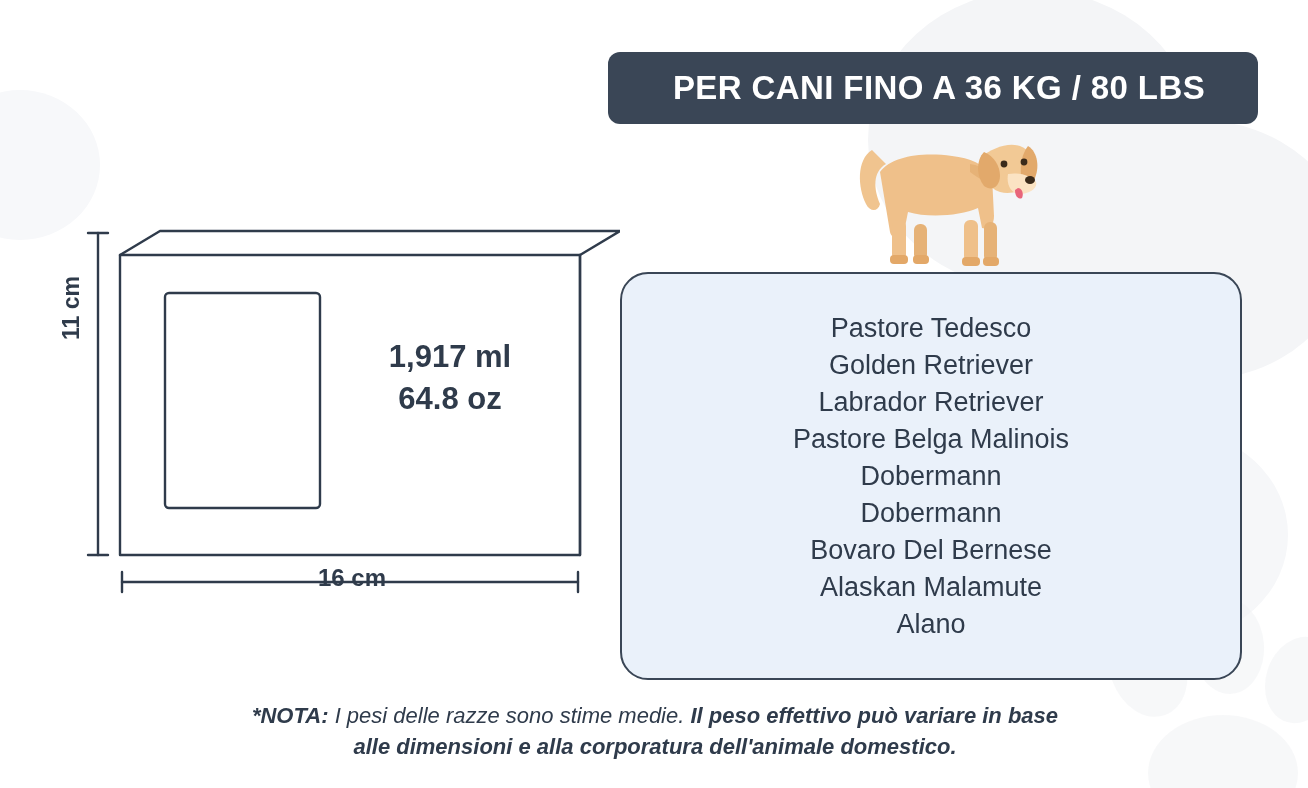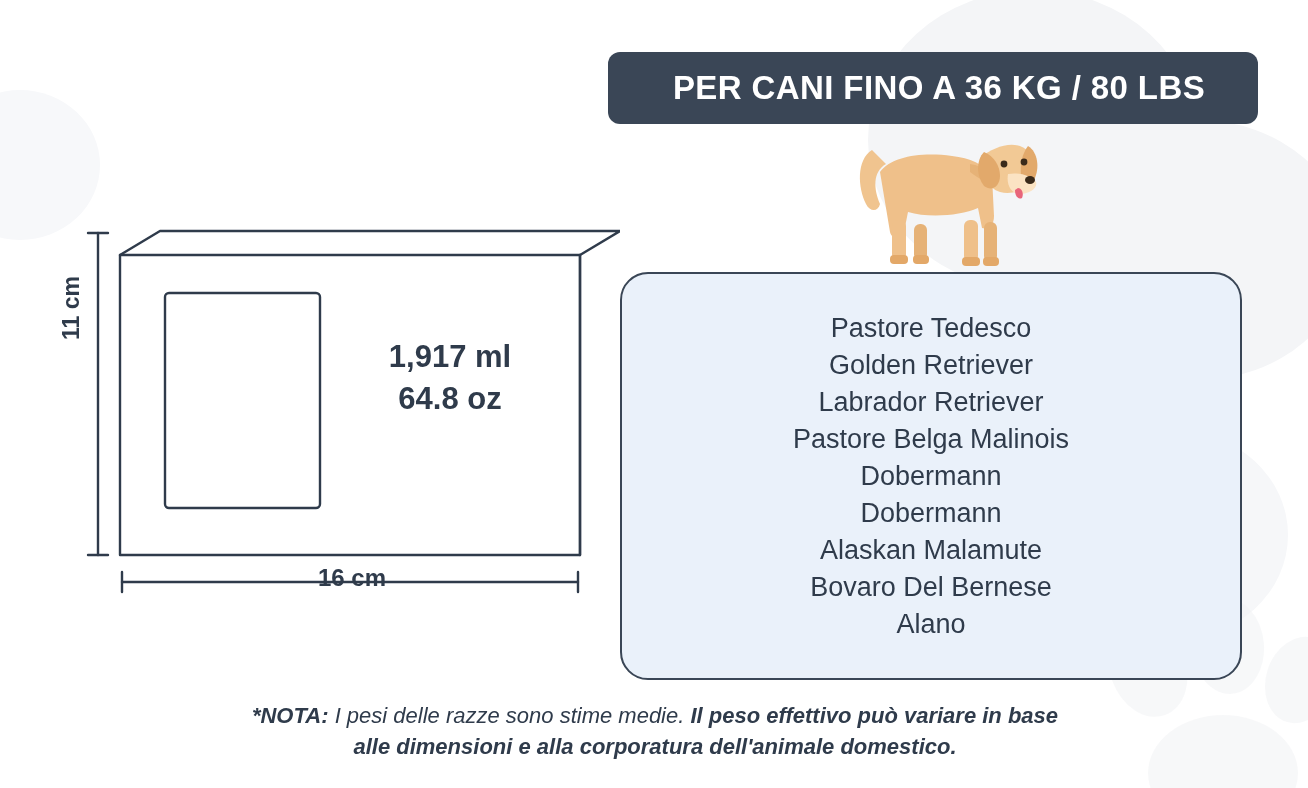--- a/index.html
+++ b/index.html
@@ -241,22 +241,22 @@
     </svg>
   </div>
 
   <div class="breed-panel">
     <div class="breed-item">Pastore Tedesco</div>
     <div class="breed-item">Golden Retriever</div>
     <div class="breed-item">Labrador Retriever</div>
     <div class="breed-item">Pastore Belga Malinois</div>
     <div class="breed-item">Dobermann</div>
     <div class="breed-item">Dobermann</div>
+    <div class="breed-item">Bovaro Del Bernese</div>
     <div class="breed-item">Alaskan Malamute</div>
-    <div class="breed-item">Bovaro Del Bernese</div>
     <div class="breed-item">Alano</div>
   </div>
 
   <svg class="diagram" viewBox="0 0 560 420">
     <g fill="none" stroke="#2f3b4b" stroke-width="2.4" stroke-linejoin="round" stroke-linecap="round">
 
       <rect x="60" y="40" width="460" height="300"></rect>
 
       <path d="M60 40 L100 16 L560 16 L520 40"></path>
       <path d="M520 40 L520 340"></path>

